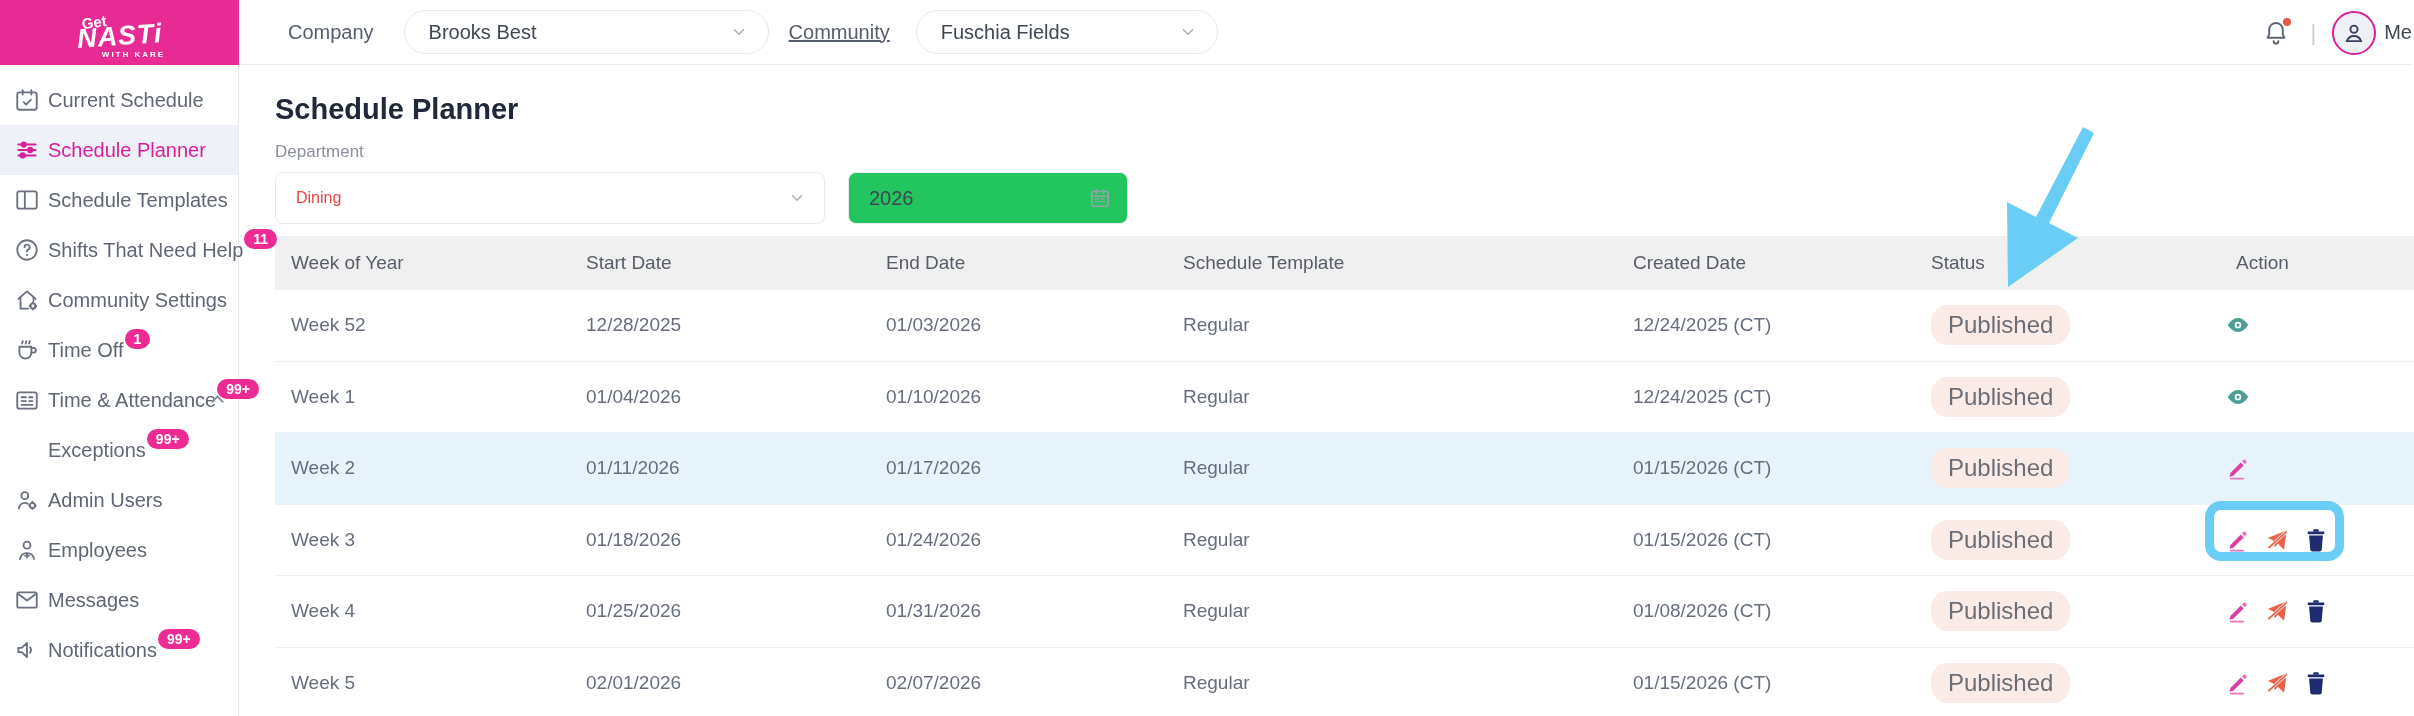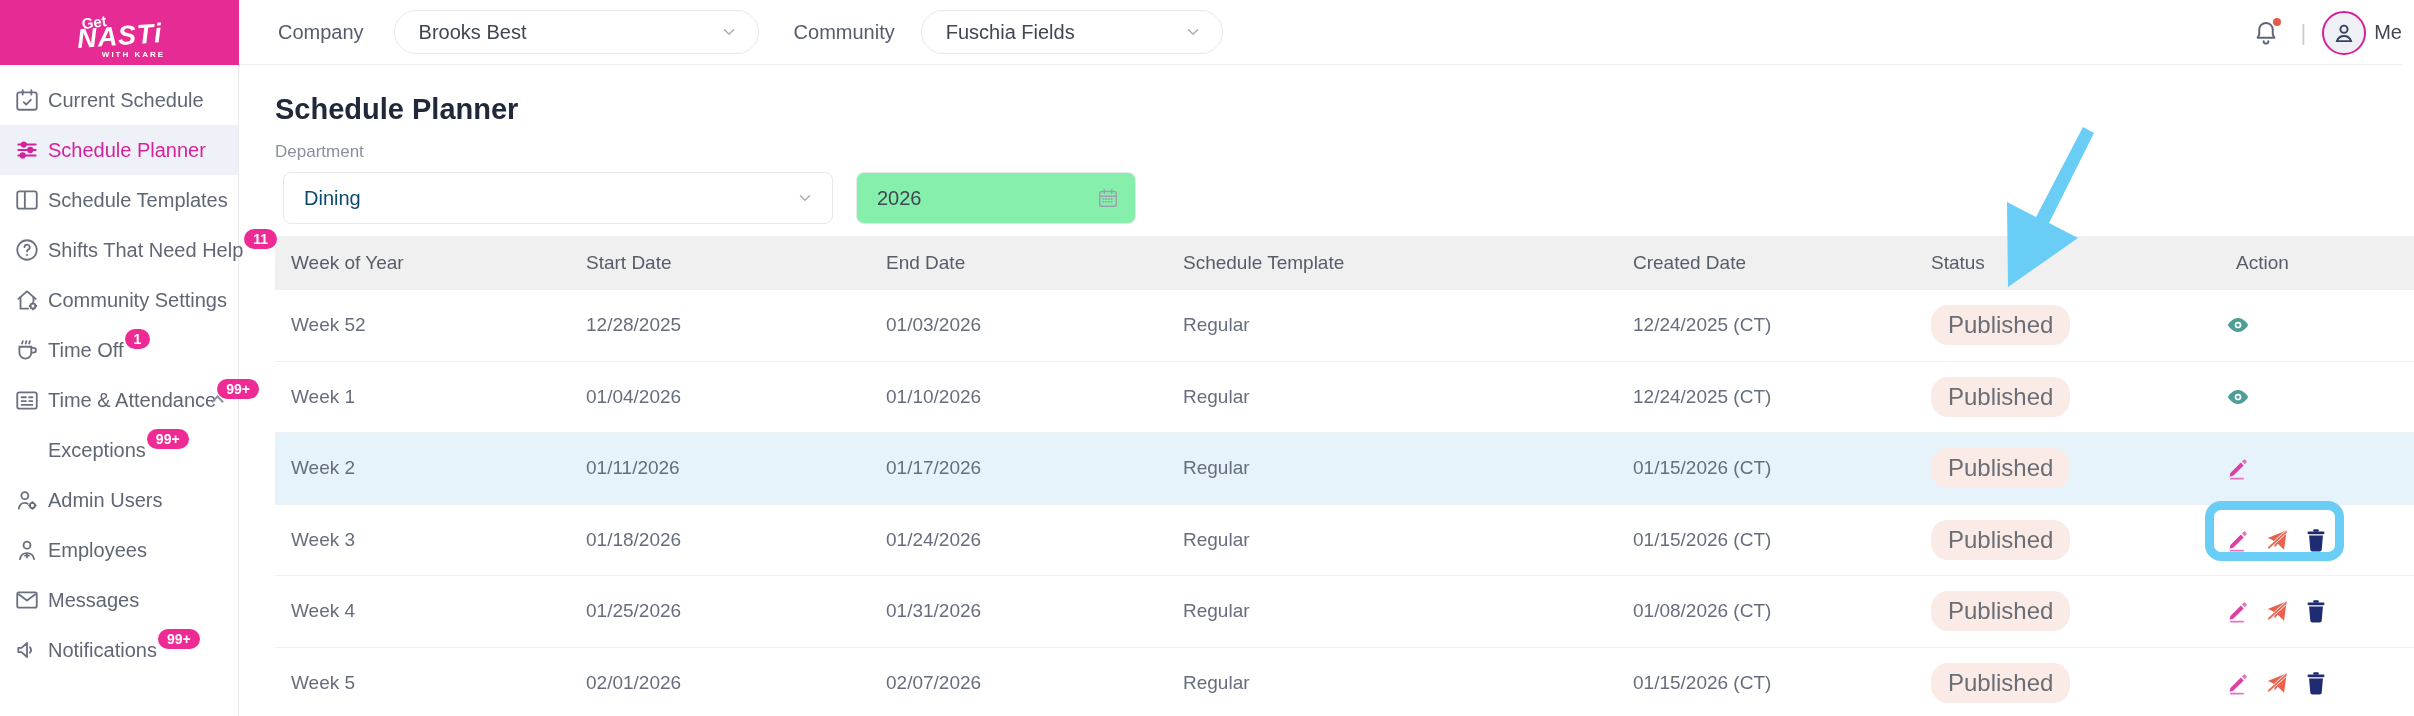--- a/index.html
+++ b/index.html
@@ -34,21 +34,21 @@
     display: inline-block; background: #ee2b94; color: #fff; border-radius: 12px;
     font-size: 14px; font-weight: 700; padding: 3px 9px; line-height: 1;
     position: relative; top: -11px; margin-left: 1px;
   }
   .chev-up {
     position: absolute; right: 16px; top: 22px; width: 9px; height: 9px;
     border-left: 2px solid #8a909c; border-top: 2px solid #8a909c; transform: rotate(45deg);
   }
   
   .topbar {
-    position: absolute; left: 227px; top: 0; width: 2175px; height: 65px;
+    position: absolute; left: 237px; top: 0; width: 2175px; height: 65px;
     background: #fff; border-bottom: 1px solid #edeef1;
     display: flex; align-items: center; z-index: 4;
   }
   .tb-label { font-size: 20px; color: #555c6b; }
   .pill {
     height: 44px; border: 1px solid #e7e9ed; border-radius: 22px; background: #fff;
     display: flex; align-items: center; justify-content: space-between;
     padding: 0 20px 0 24px; font-size: 20px; color: #3f4654; cursor: pointer;
   }
   .pill-company { width: 365px; margin-left: 30px; gap: 28px; }
@@ -63,24 +63,24 @@
   }
   .user-name { font-size: 20px; color: #3f4654; margin-left: 8px; white-space: nowrap; }
   
   .main { position: absolute; left: 239px; top: 65px; width: 2175px; height: 651px; background: #fff; }
   .page-title { margin: 28px 0 0 36px; font-size: 29px; font-weight: 700; color: #20293a; }
   .dept-label { margin: 16px 4px 0 36px; font-size: 17px; color: #8a909c; }
   .controls { display: flex; margin: 10px 0 0 36px; gap: 23px; }
   .select-box {
     width: 550px; height: 52px; border: 1px solid #e7e9ed; border-radius: 8px; background: #fff;
     display: flex; align-items: center; justify-content: space-between;
-    padding: 0 18px 0 20px; font-size: 20px; color: #0c4a6e; cursor: pointer; margin-left: 8px;
+    padding: 0 18px 0 20px; font-size: 16px; color: #ef4444; cursor: pointer;
   }
   .year-box {
-    width: 280px; height: 52px; border: 1px solid #e7e9ed; border-radius: 8px; background: #86efac;
+    width: 280px; height: 52px; border: 1px solid #e7e9ed; border-radius: 8px; background: #22c55e;
     display: flex; align-items: center; justify-content: space-between;
     padding: 0 16px 0 20px; font-size: 20px; color: #3f4654; cursor: text;
   }
   
   .table { margin: 12px 0 0 36px; width: 2285px; }
   .trow {
     display: grid;
     grid-template-columns: 295px 300px 297px 450px 298px 290px 355px;
     align-items: center;
   }
@@ -226,21 +226,21 @@
 </div>
 
 <div class="topbar">
   <span class="tb-label" style="margin-left:51px;">Company</span>
   <div class="pill pill-company">
     <span>Brooks Best</span>
     <svg width="18" height="18" viewBox="0 0 24 24" fill="none" stroke="#a8afba" stroke-width="2" stroke-linecap="round">
         <path d="M6 9l6 6 6-6"></path>
       </svg>
   </div>
-  <span class="tb-label" style="margin-left:35px;">Community</span>
+  <span class="tb-label" style="margin-left:20px;text-decoration:underline;">Community</span>
   <div class="pill pill-community">
     <span>Fuschia Fields</span>
     <svg width="18" height="18" viewBox="0 0 24 24" fill="none" stroke="#a8afba" stroke-width="2" stroke-linecap="round">
         <path d="M6 9l6 6 6-6"></path>
       </svg>
   </div>
 
   <div class="tb-right">
     <div class="bell-wrap">
       <svg width="28" height="28" viewBox="0 0 24 24" fill="none" stroke="#5e6573" stroke-width="1.7" stroke-linecap="round" stroke-linejoin="round">

